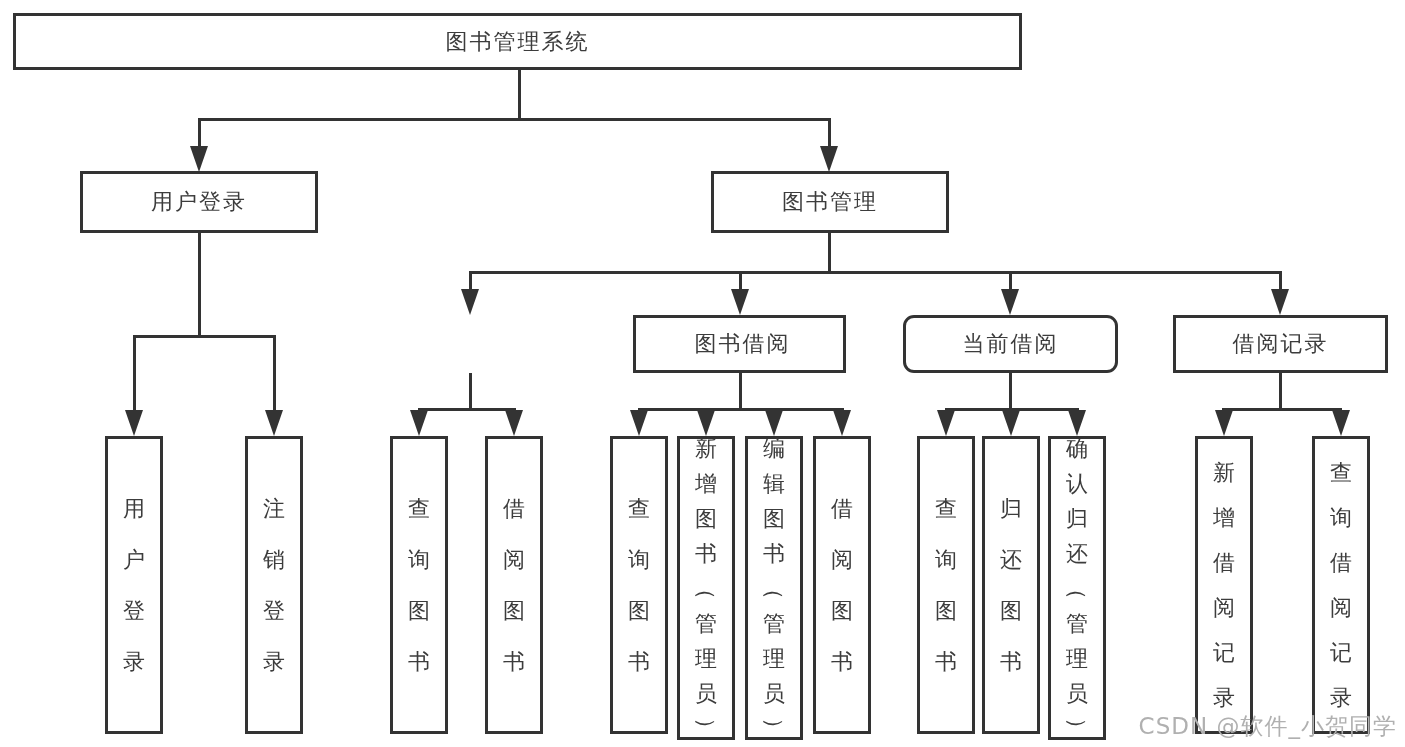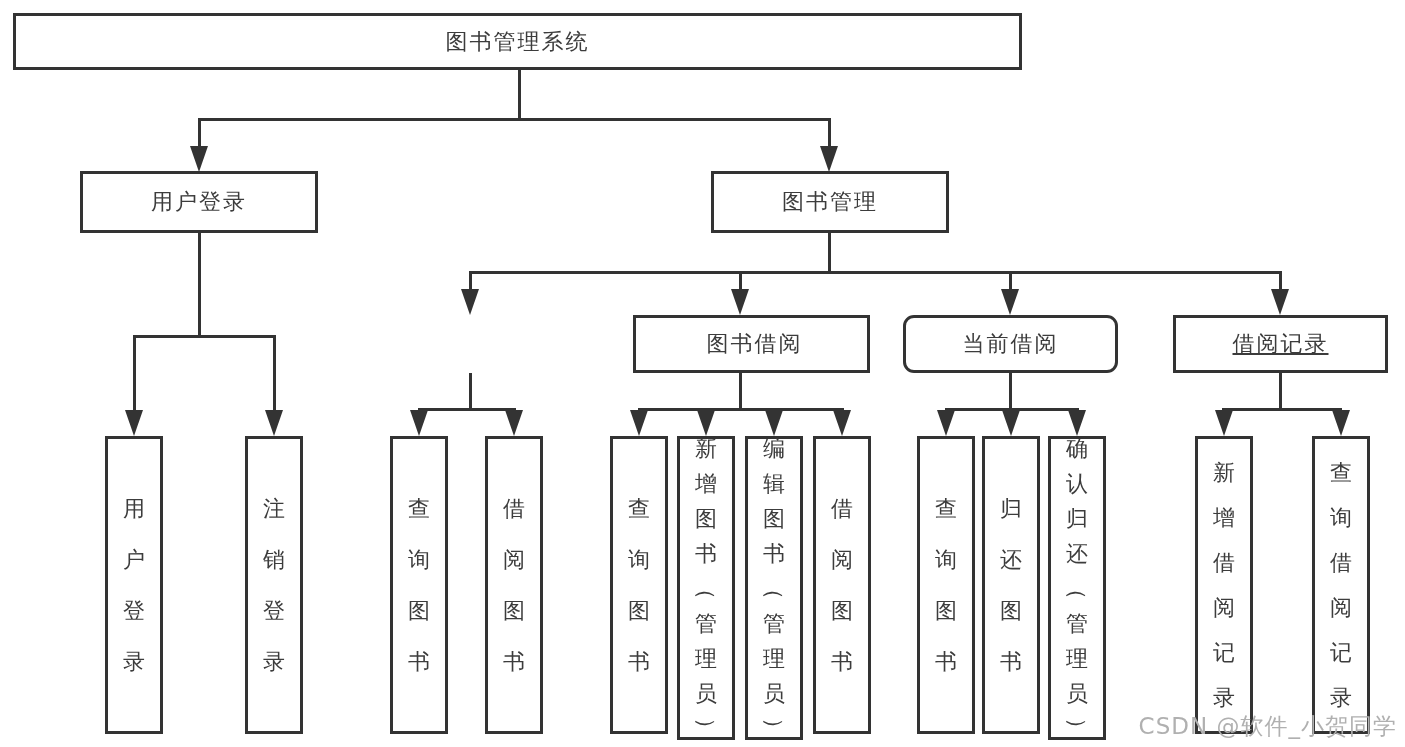--- a/index.html
+++ b/index.html
@@ -108,27 +108,27 @@
   <div class="line" style="left:469px; top:271px; width:813px; height:3px;"></div>
   <div class="line" style="left:469px; top:271px; width:3px; height:20px;"></div>
   <div class="arrow" style="left:461px; top:289px;"></div>
   <div class="line" style="left:739px; top:271px; width:3px; height:20px;"></div>
   <div class="arrow" style="left:731px; top:289px;"></div>
   <div class="line" style="left:1009px; top:271px; width:3px; height:20px;"></div>
   <div class="arrow" style="left:1001px; top:289px;"></div>
   <div class="line" style="left:1279px; top:271px; width:3px; height:20px;"></div>
   <div class="arrow" style="left:1271px; top:289px;"></div>
 
-  <div class="hbox" style="left:633px; top:315px; width:237px; height:58px;padding-left:6px;">
+  <div class="hbox" style="left:633px; top:315px; width:213px; height:58px;padding-left:6px;">
     <span>图书借阅</span>
   </div>
   <div class="hbox" style="left:903px; top:315px; width:215px; height:58px;border-radius:11px;">
     <span>当前借阅</span>
   </div>
-  <div class="hbox" style="left:1173px; top:315px; width:215px; height:58px;text-decoration:underline;">
+  <div class="hbox" style="left:1173px; top:315px; width:215px; height:58px;">
     <span>借阅记录</span>
   </div>
 
   <div class="line" style="left:469px; top:373px; width:3px; height:35px;"></div>
   <div class="line" style="left:418px; top:408px; width:98px; height:3px;"></div>
   <div class="arrow" style="left:410px; top:410px;"></div>
   <div class="arrow" style="left:505px; top:410px;"></div>
 
   <div class="line" style="left:739px; top:373px; width:3px; height:35px;"></div>
   <div class="line" style="left:638px; top:408px; width:206px; height:3px;"></div>

